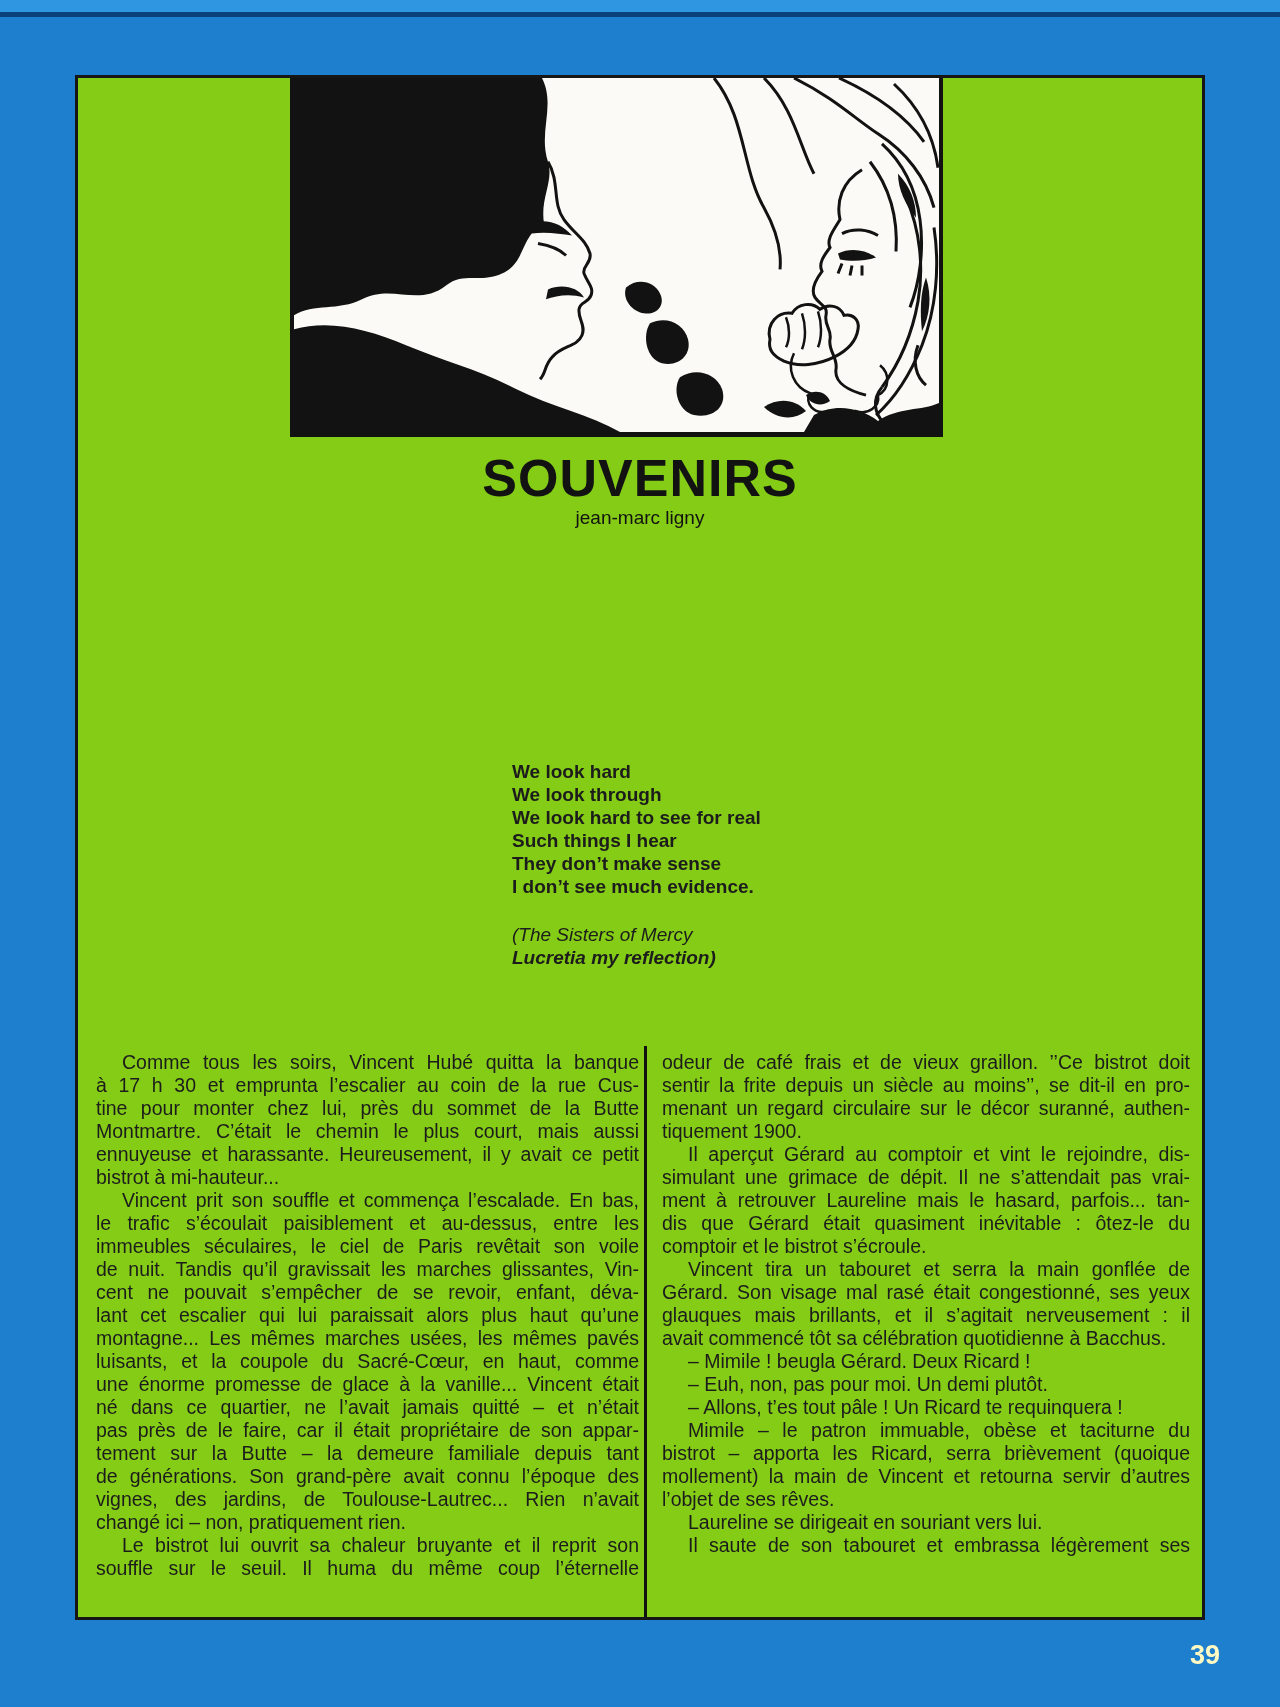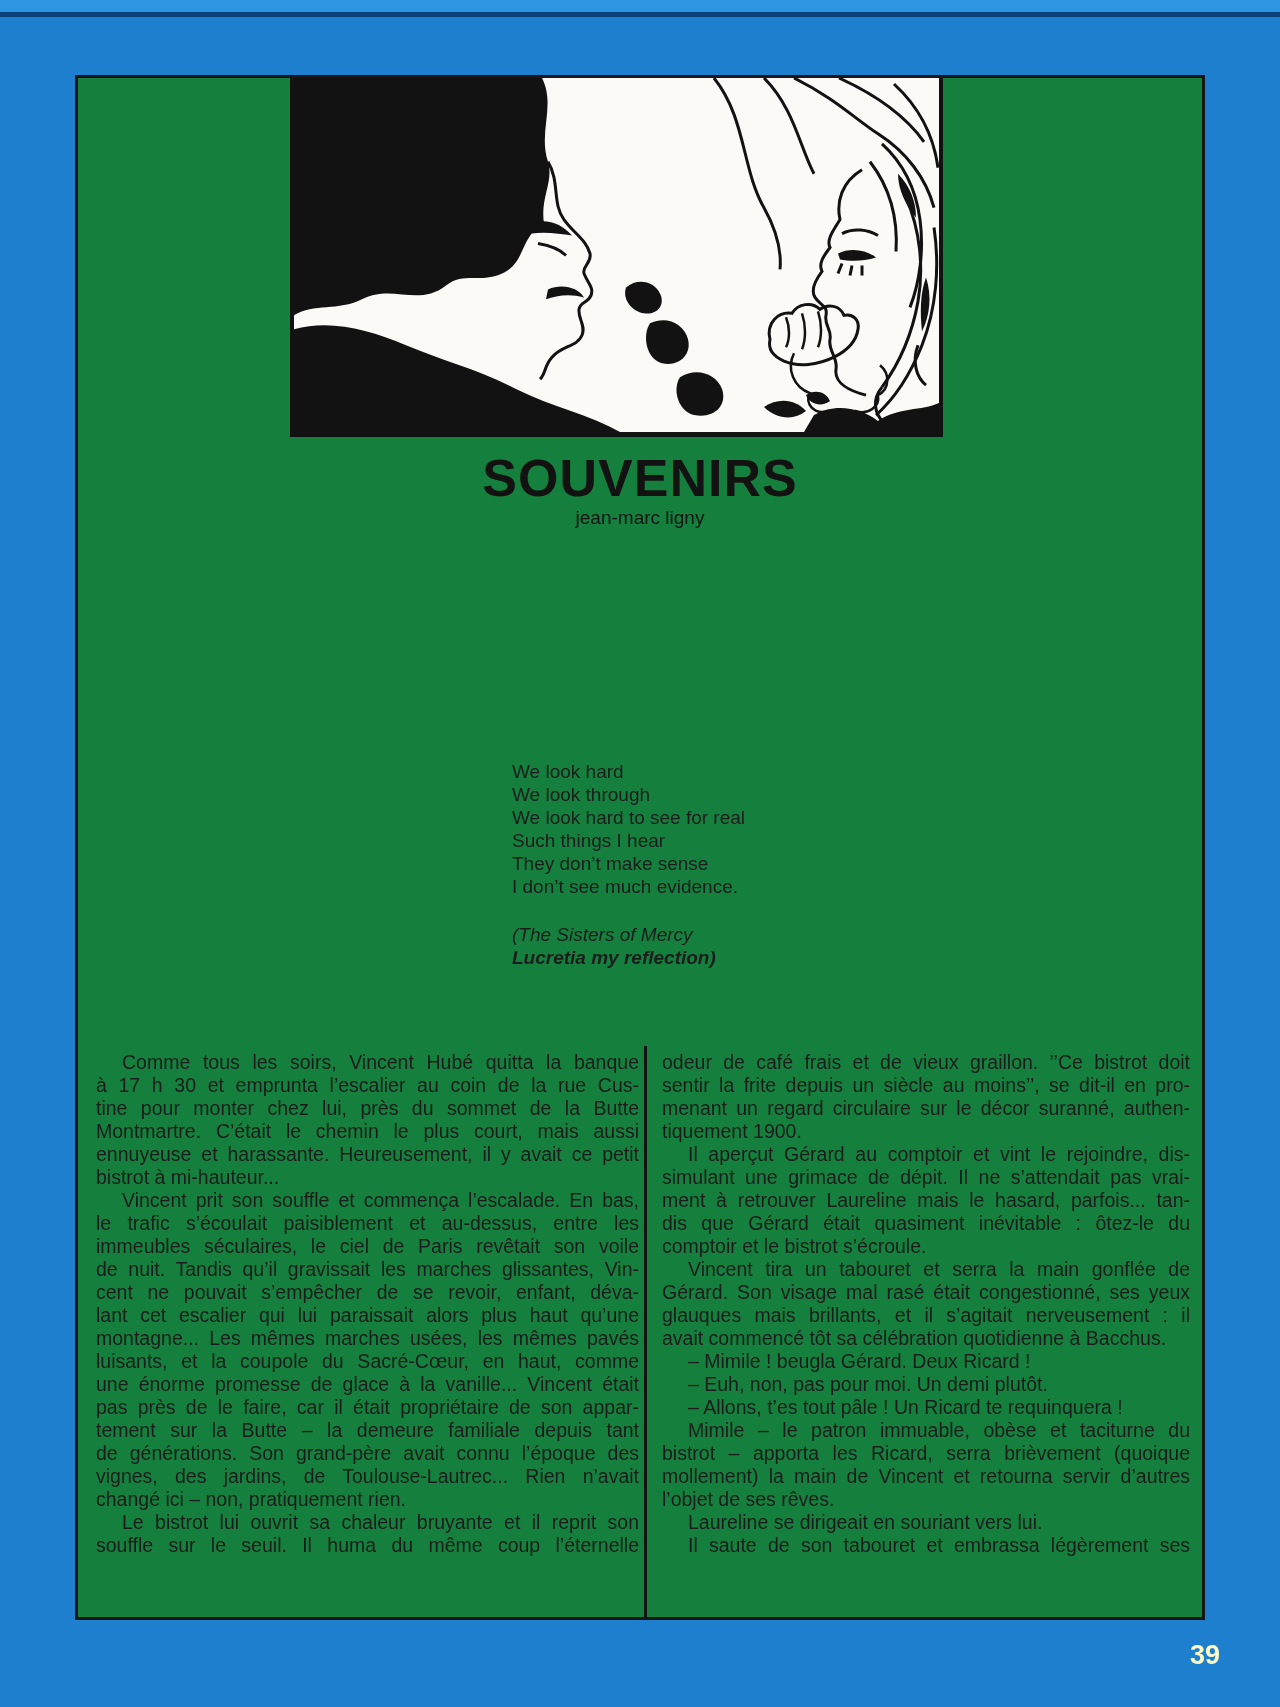--- a/index.html
+++ b/index.html
@@ -6,37 +6,37 @@
   body{
     width:1280px;height:1707px;position:relative;overflow:hidden;
     background:#1d7fce;
     font-family:"Liberation Sans",sans-serif;
     color:#1c1c1c;
   }
   .top-strip{position:absolute;left:0;top:0;width:1280px;height:12px;background:#2f97e2;}
   .top-line{position:absolute;left:0;top:12px;width:1280px;height:5px;background:#0a4178;}
   .page{
     position:absolute;left:75px;top:75px;width:1124px;height:1539px;
-    background:#15803d;border:3px solid #161616;
+    background:#84cc16;border:3px solid #161616;
   }
   .illustration{
     position:absolute;left:212px;top:0;width:645px;height:354px;
     border-left:4px solid #121212;border-right:4px solid #121212;border-bottom:5px solid #121212;
     background:#fbfaf6;overflow:hidden;
   }
   .title{
     position:absolute;left:0;top:374px;width:100%;margin:0;
     text-align:center;font-size:52px;font-weight:bold;letter-spacing:1px;line-height:1;color:#121212;
   }
   .byline{
     position:absolute;left:0;top:429px;width:100%;
     text-align:center;font-size:19px;font-weight:normal;color:#121212;
   }
   .poem{position:absolute;left:434px;top:682px;font-size:19px;}
-  .poem .line{line-height:23px;}
+  .poem .line{line-height:23px;font-weight:bold;}
   .attr{position:absolute;left:434px;top:845px;font-size:19px;line-height:23px;}
   .attr .a1{font-style:italic;}
   .attr .a2{font-style:italic;font-weight:bold;}
   .col{position:absolute;top:973px;font-size:19.5px;}
   .col .line{line-height:23px;white-space:normal;}
   .col .line.j{text-align:justify;text-align-last:justify;}
   .col .line.ind{padding-left:26px;}
   .col-left{left:18px;width:543px;}
   .col-right{left:584px;width:528px;}
   .divider{position:absolute;left:566px;top:968px;width:3px;height:571px;background:#121212;}
@@ -128,20 +128,21 @@
       <div class="line">bistrot à mi-hauteur...</div>
       <div class="line j ind">Vincent prit son souffle et commença l’escalade. En bas,</div>
       <div class="line j">le trafic s’écoulait paisiblement et au-dessus, entre les</div>
       <div class="line j">immeubles séculaires, le ciel de Paris revêtait son voile</div>
       <div class="line j">de nuit. Tandis qu’il gravissait les marches glissantes, Vin-</div>
       <div class="line j">cent ne pouvait s’empêcher de se revoir, enfant, déva-</div>
       <div class="line j">lant cet escalier qui lui paraissait alors plus haut qu’une</div>
       <div class="line j">montagne... Les mêmes marches usées, les mêmes pavés</div>
       <div class="line j">luisants, et la coupole du Sacré-Cœur, en haut, comme</div>
       <div class="line j">une énorme promesse de glace à la vanille... Vincent était</div>
+      <div class="line j">né dans ce quartier, ne l’avait jamais quitté – et n’était</div>
       <div class="line j">pas près de le faire, car il était propriétaire de son appar-</div>
       <div class="line j">tement sur la Butte – la demeure familiale depuis tant</div>
       <div class="line j">de générations. Son grand-père avait connu l’époque des</div>
       <div class="line j">vignes, des jardins, de Toulouse-Lautrec... Rien n’avait</div>
       <div class="line">changé ici – non, pratiquement rien.</div>
       <div class="line j ind">Le bistrot lui ouvrit sa chaleur bruyante et il reprit son</div>
       <div class="line j">souffle sur le seuil. Il huma du même coup l’éternelle</div>
     </div>
   <div class="divider"></div>
   <div class="col col-right">

